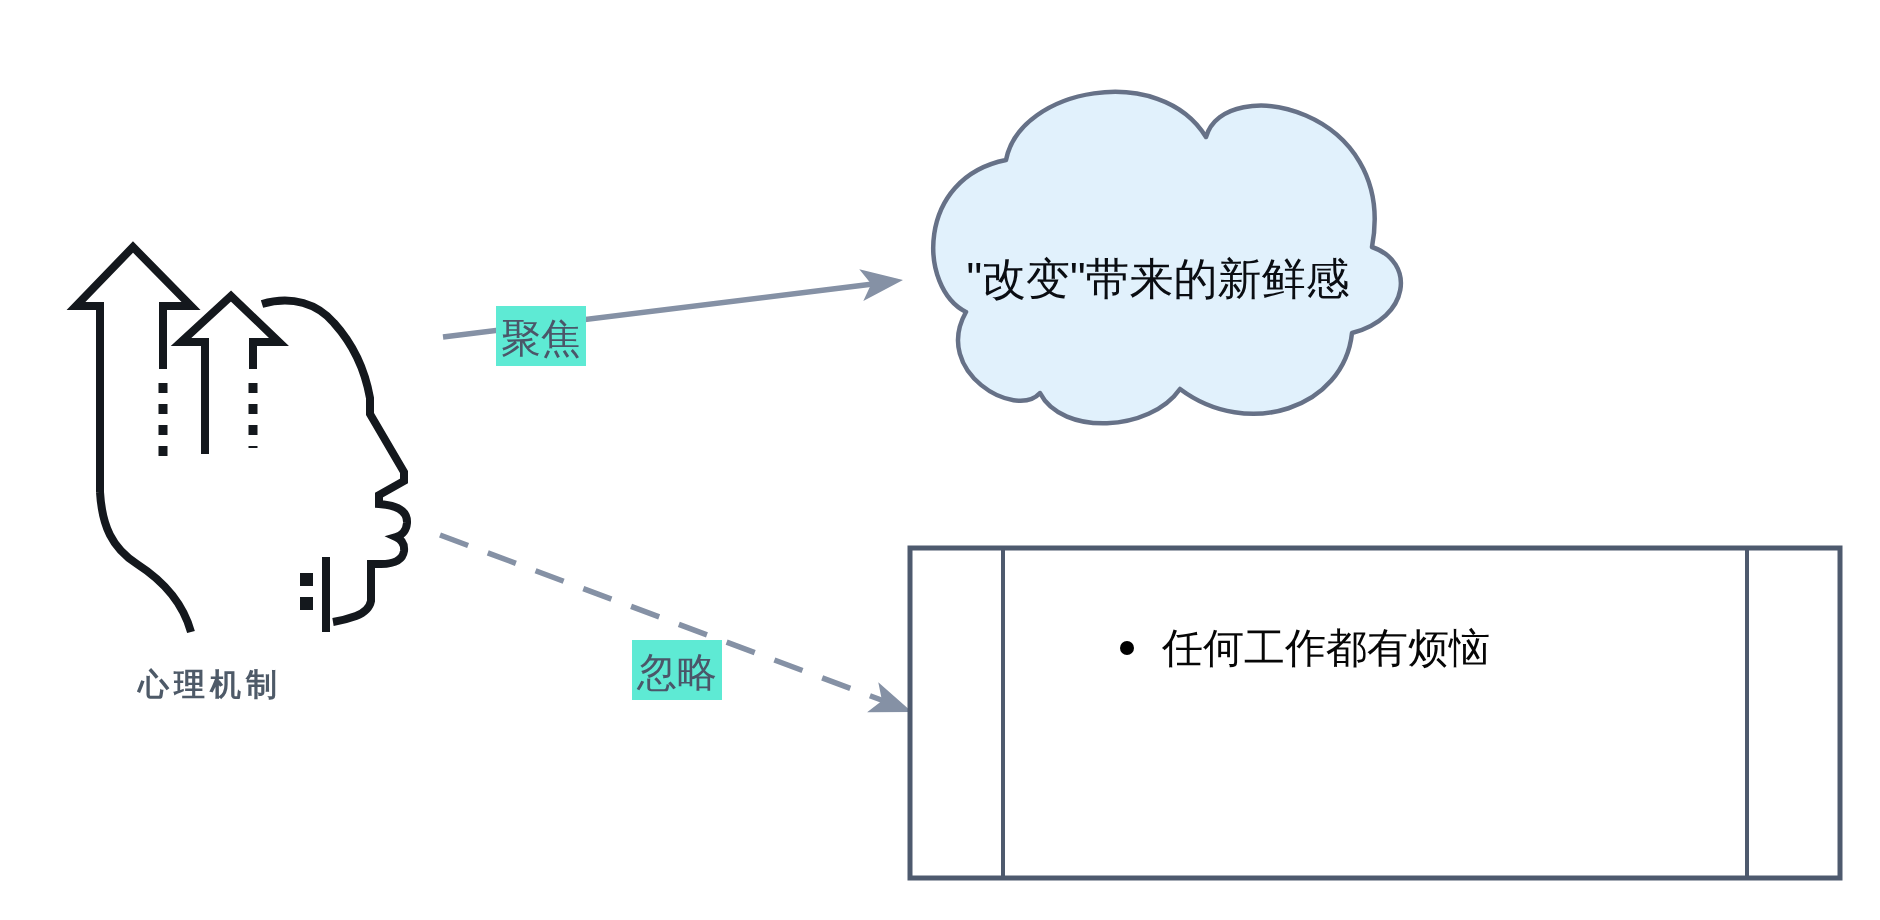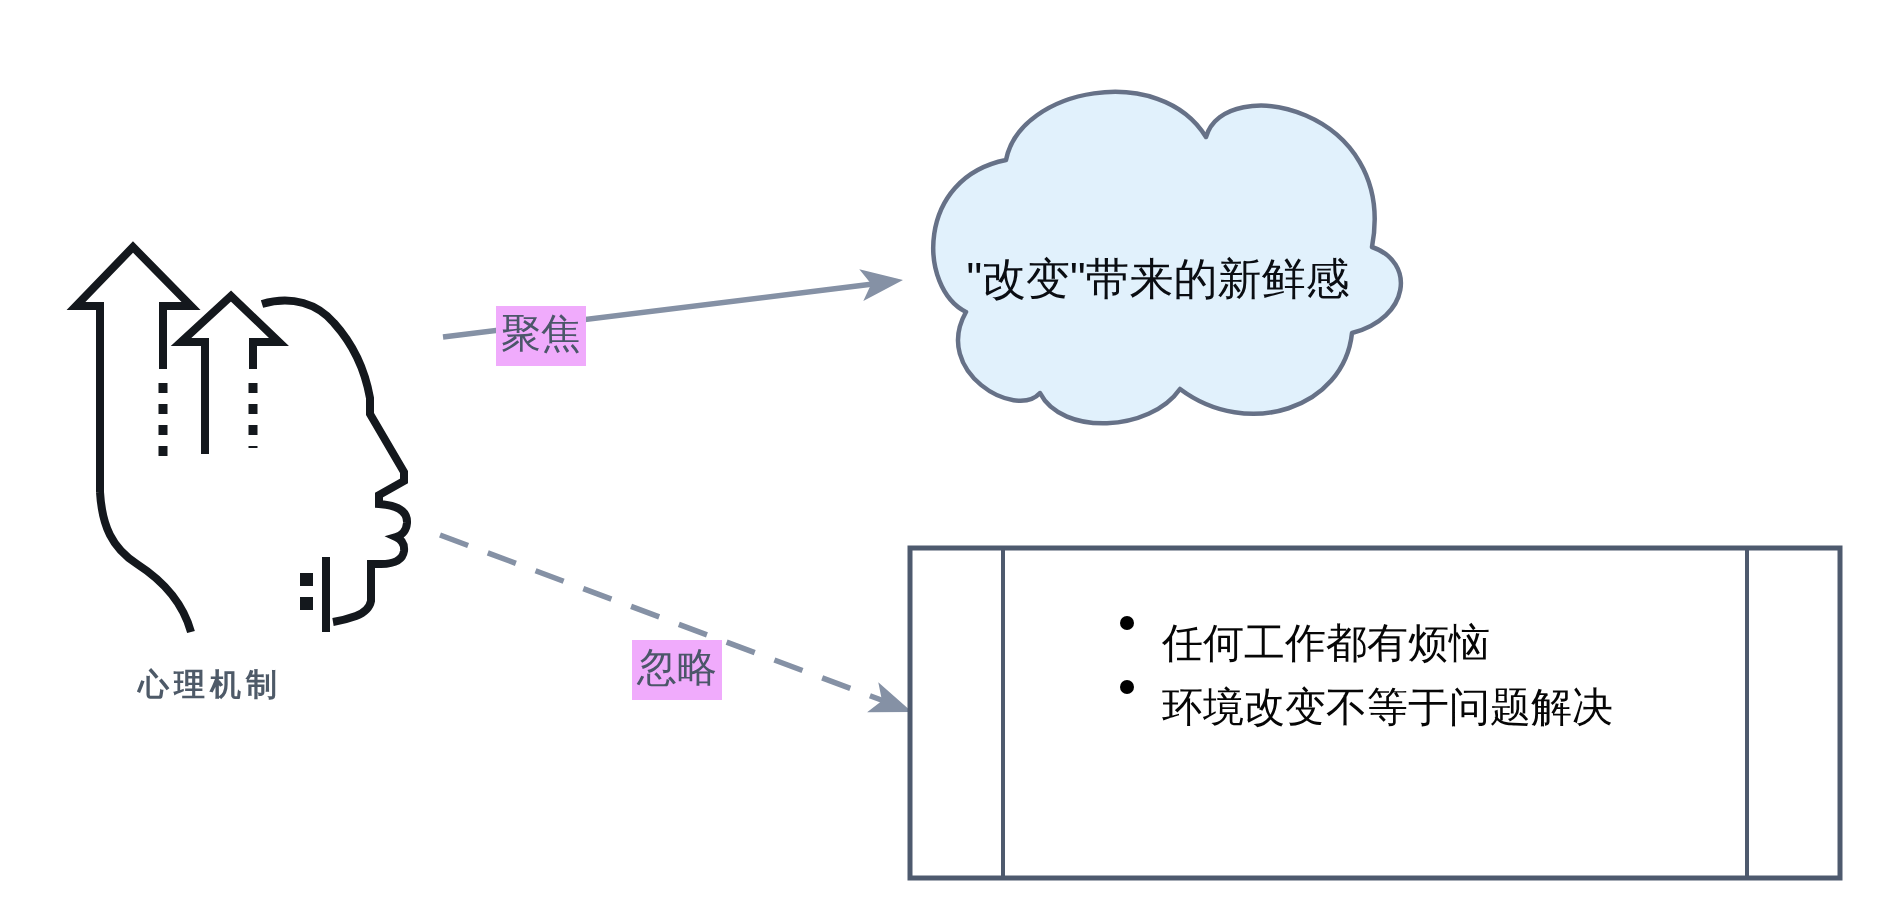--- a/index.html
+++ b/index.html
@@ -24,40 +24,40 @@
   }
   .head-label {
     left: 138px; top: 664px; width: 210px; height: 54px;
     font-size: 31px; font-weight: 700;
     letter-spacing: 5px;
     color: #4e5a68;
     white-space: nowrap;
   }
   .edge-label {
     width: 90px; height: 60px;
-    background: #f0abfc;
+    background: #5eead4;
     color: #4b5669;
     font-size: 40px;
-    display: flex; align-items: flex-start; justify-content: center;
+    display: flex; align-items: flex-end; justify-content: center;
     white-space: nowrap;
   }
   .edge-label.focus  { left: 496px; top: 306px; }
   .edge-label.ignore { left: 632px; top: 596px; margin-top: 44px; }
   .cloud-label {
     left: 938px; top: 250px; width: 440px; height: 58px;
     display: flex; align-items: center; justify-content: center;
     font-size: 44px; color: #0a0d12;
     white-space: nowrap;
   }
   .bullet-panel {
     left: 1098px; top: 616px; width: 648px;
   }
   .bullet-row {
     display: flex;
-    align-items: flex-start;
+    align-items: center;
     height: 64px;
   }
   .bullet-dot {
     width: 14px; height: 14px;
     border-radius: 50%;
     background: #000000;
     margin-left: 22px;
     margin-right: 28px;
     flex: 0 0 auto;
   }
@@ -146,19 +146,15 @@
 
   <div class="overlay cloud-label">
     <span>"改变"带来的新鲜感</span>
   </div>
 
   <div class="overlay bullet-panel">
     <div class="bullet-row">
       <span class="bullet-dot"></span>
       <span class="bullet-text">任何工作都有烦恼</span>
     </div>
-    <div class="bullet-row">
-      <span class="bullet-dot"></span>
-      <span class="bullet-text">环境改变不等于问题解决</span>
-    </div>
   </div>
 
 </div>
 
 </body></html>

